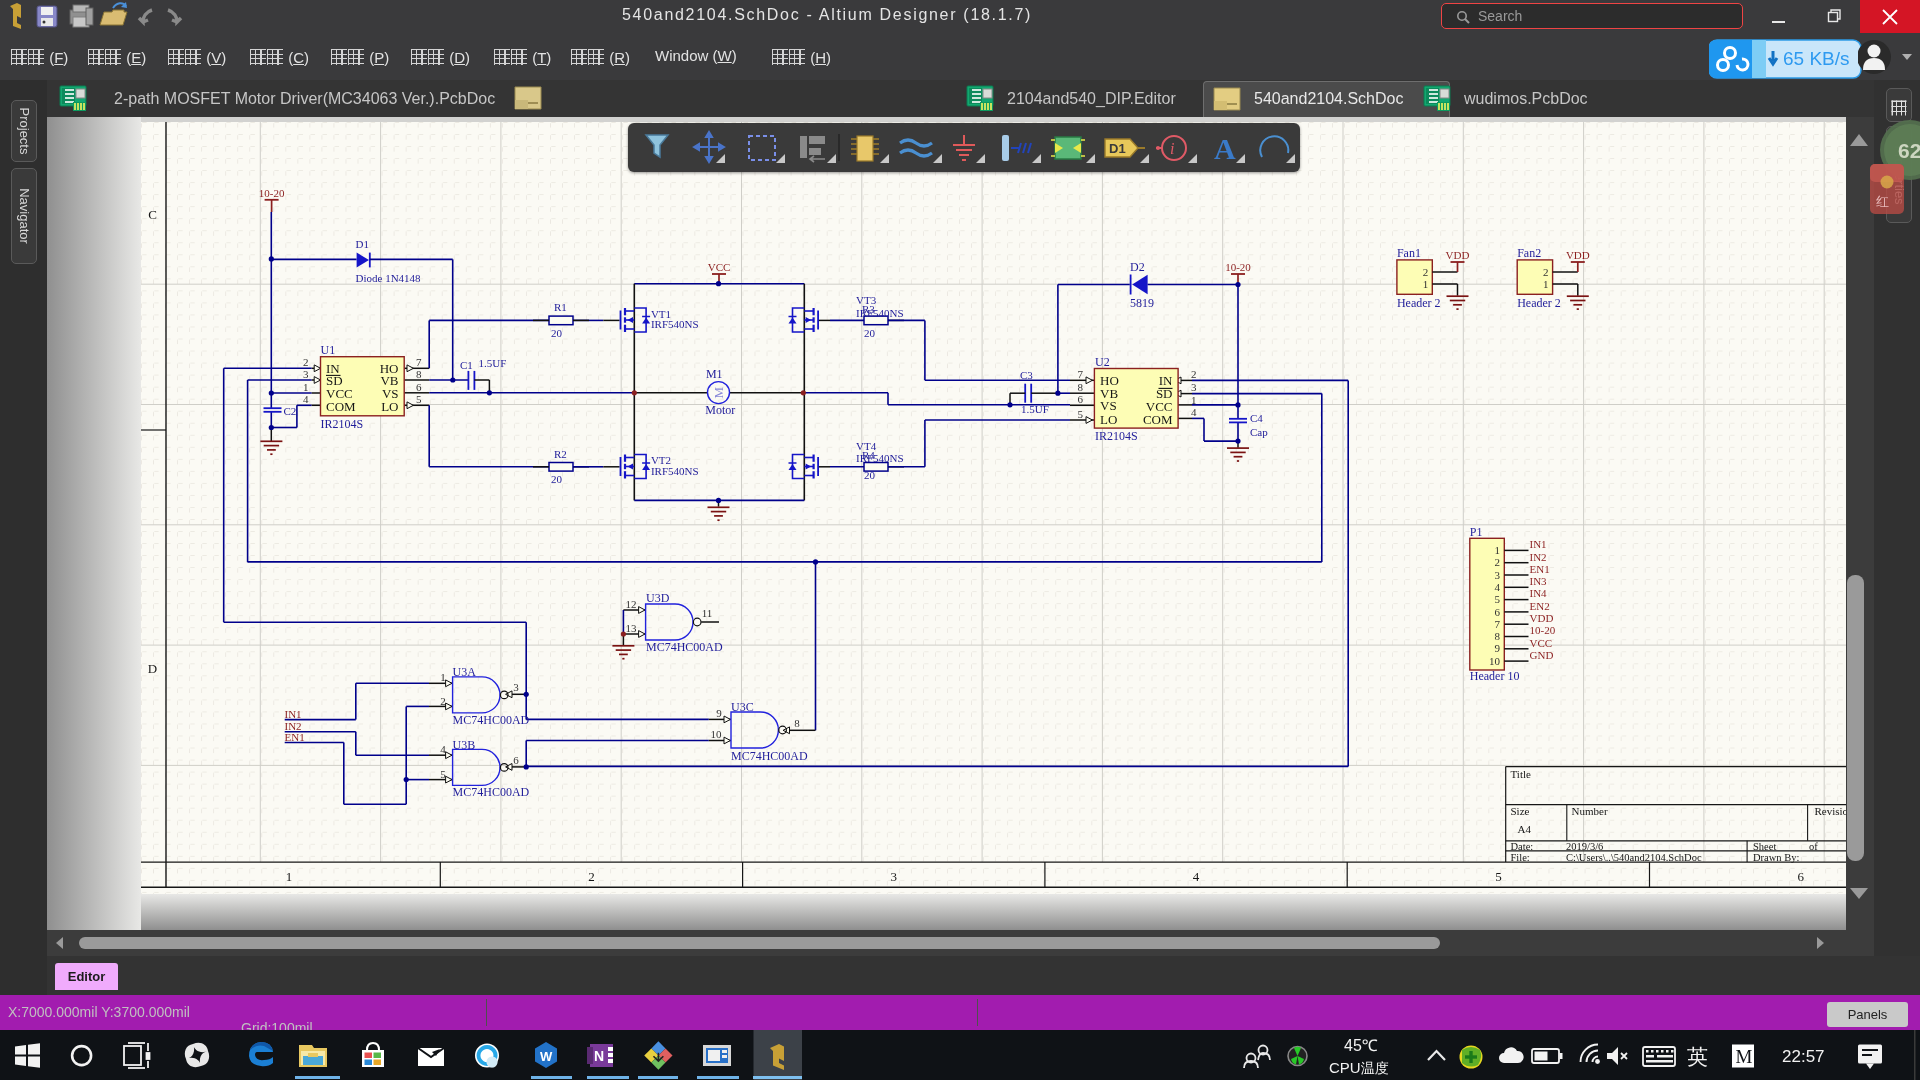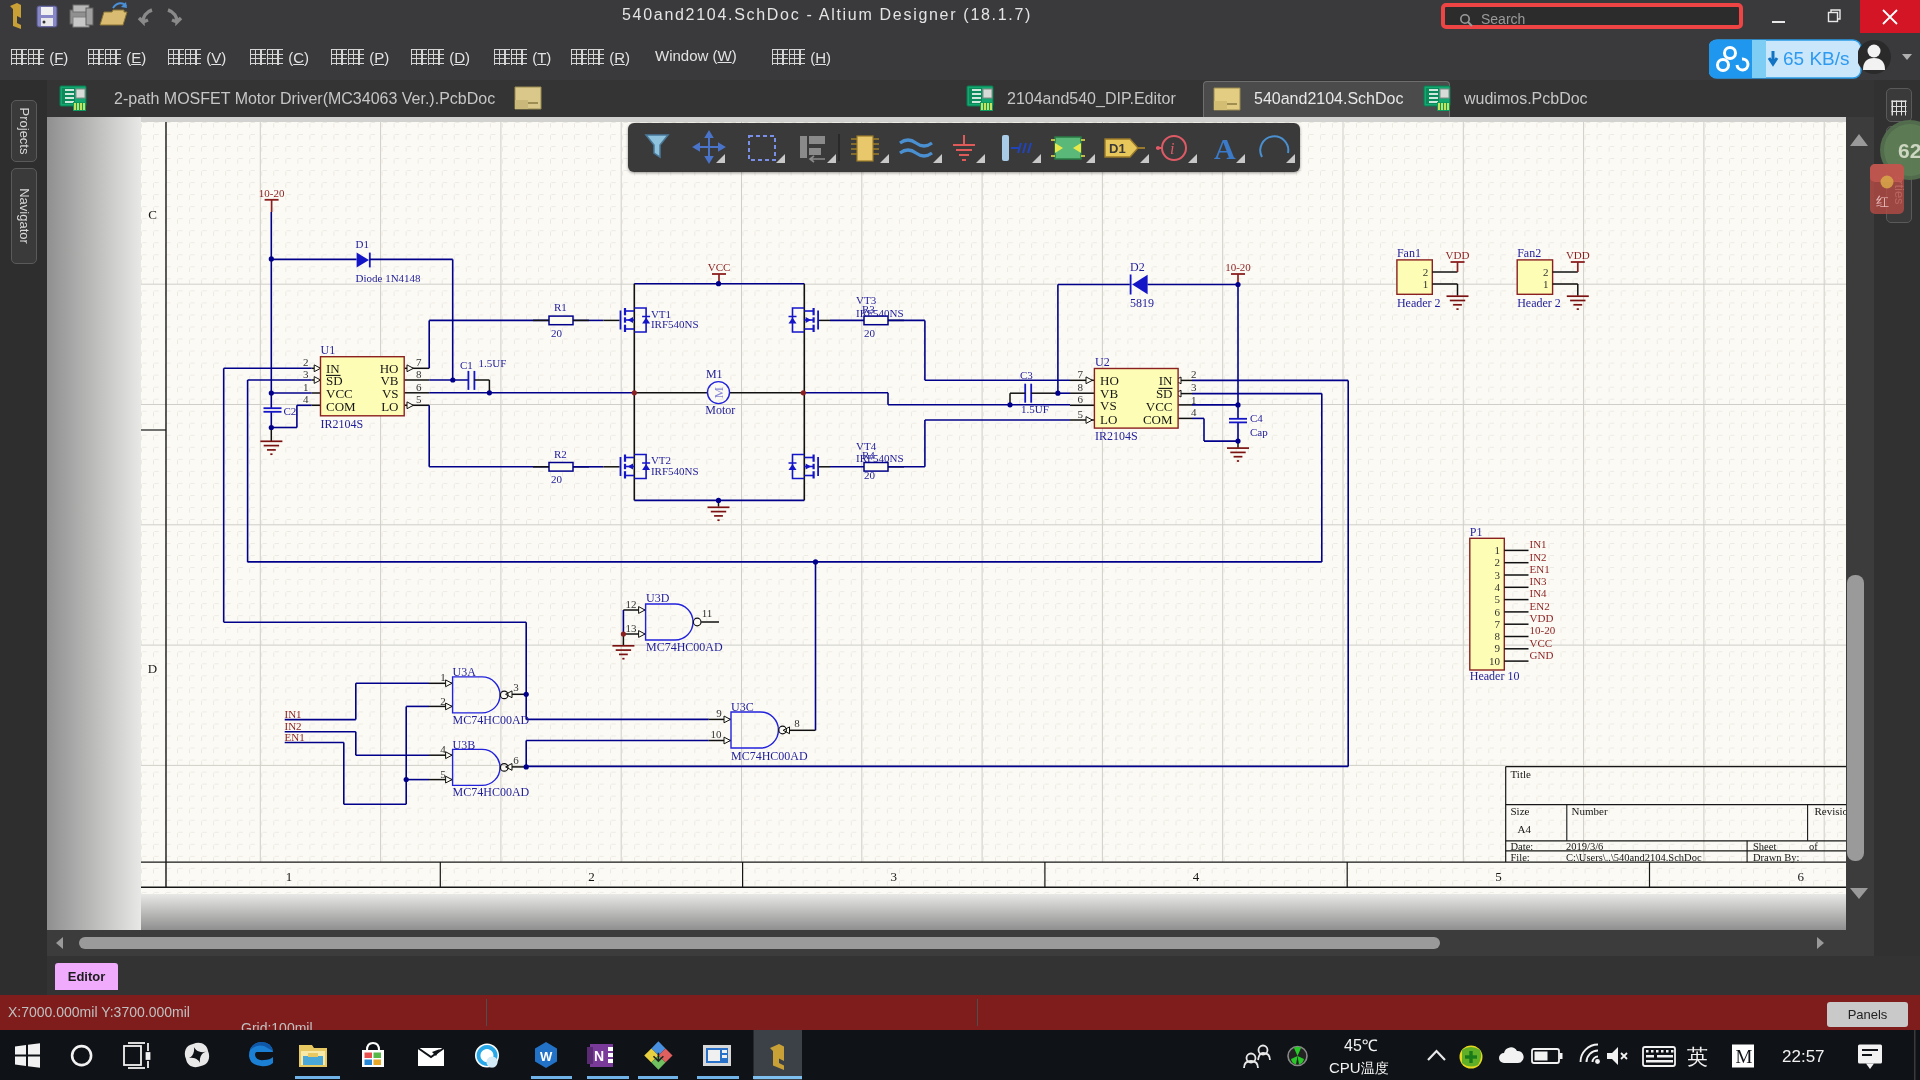--- a/index.html
+++ b/index.html
@@ -1,36 +1,36 @@
 <!DOCTYPE html>
 <html><head><meta charset="utf-8"><style>
 *{margin:0;padding:0;box-sizing:border-box}
 html,body{width:1920px;height:1080px;overflow:hidden;font-family:"Liberation Sans",sans-serif;background:#3b3b3b}
 .abs{position:absolute}
 #titlebar{position:absolute;left:0;top:0;width:1920px;height:33px;background:#3a3a3c}
 #title-text{position:absolute;left:622px;top:6px;color:#e4e4e4;font-size:16px;letter-spacing:1.7px}
-#searchbox{position:absolute;left:1441px;top:3px;width:302px;height:26px;background:#2c2c2c;border:4px solid #ef4444;border-radius:5px;color:#9a9a9a;font-size:14px;line-height:24px}
+#searchbox{position:absolute;left:1441px;top:3px;width:302px;height:26px;background:#2c2c2c;border:1px solid #ef4444;border-radius:5px;color:#9a9a9a;font-size:14px;line-height:24px}
 #closebtn{position:absolute;left:1860px;top:0;width:60px;height:33px;background:#d41525}
 .zh{display:inline-block;position:relative;background-image:repeating-linear-gradient(to bottom,currentColor 0 1.2px,transparent 1.2px 4.6px),repeating-linear-gradient(to right,currentColor 0 1.2px,transparent 1.2px 5.2px);opacity:.92}
 #menubar{position:absolute;left:0;top:33px;width:1920px;height:47px;background:#3a3a3c}
 .menuitem{position:absolute;top:14px;color:#e2e2e2;font-size:15px;white-space:nowrap}
 .menuitem .zh{width:15px;height:15px;top:2px;margin-right:1px}
 #tabbar{position:absolute;left:0;top:80px;width:1920px;height:37px;background:#343434}
 .tab{position:absolute;top:0;height:37px;color:#c6c6c6;font-size:16px;line-height:37px;white-space:nowrap}
 #activetab{position:absolute;left:1203px;top:1px;width:247px;height:36px;background:#4b4b4b;border:1px solid #6e6e6e;border-bottom:none;border-radius:4px 4px 0 0;color:#e8e8e8;font-size:16px;line-height:34px}
 #leftpanel{position:absolute;left:0;top:80px;width:47px;height:915px;background:#2e2e2e}
 .vtab{position:absolute;left:11px;width:26px;background:#3a3a3a;border:1px solid #5a5a5a;border-radius:5px;color:#d8d8d8;font-size:13px}
 .vtab span{position:absolute;left:50%;top:50%;transform:translate(-50%,-50%) rotate(90deg);white-space:nowrap}
 #rightrail{position:absolute;left:1874px;top:80px;width:46px;height:915px;background:#313131}
 #vscroll{position:absolute;left:1846px;top:117px;width:28px;height:813px;background:#3c3c3c}
 #toolbar{position:absolute;left:628px;top:123px;width:672px;height:49px;background:#3a3a3a;border-radius:6px;box-shadow:0 1px 3px rgba(0,0,0,.4)}
 #hscrollrow{position:absolute;left:47px;top:930px;width:1827px;height:26px;background:#3c3c3c}
 #editorrow{position:absolute;left:47px;top:956px;width:1873px;height:39px;background:#333333}
 #editortab{position:absolute;left:8px;top:7px;width:63px;height:27px;background:#f0abfc;border-radius:3px 3px 0 0;color:#1c1c1c;font-size:13px;font-weight:bold;text-align:center;line-height:27px}
-#statusbar{position:absolute;left:0;top:995px;width:1920px;height:35px;background:#7f1d1d;color:#c0c0c0;font-size:14px}
+#statusbar{position:absolute;left:0;top:995px;width:1920px;height:35px;background:#a21caf;color:#c0c0c0;font-size:14px}
 #panelsbtn{position:absolute;left:1827px;top:7px;width:81px;height:25px;background:#c9c9c9;border-radius:3px;color:#222;font-size:13px;text-align:center;line-height:25px}
 #taskbar{position:absolute;left:0;top:1030px;width:1920px;height:50px;background:#0f1216}
 .underline{position:absolute;top:46px;height:3px;background:#6fb3e8}
 </style></head><body>
 <div id="titlebar">
  <svg class="abs" style="left:0;top:0" width="210" height="33" viewBox="0 0 210 33">
   <path d="M10,6 L17,3 L21,5 L21,12 L17,10 L17,23 L21,25 L21,29 L13,26 L13,9 Z M17,10 L21,12 L21,18 L17,16 Z" fill="#c8a036"></path>
   <rect x="37" y="6" width="20" height="21" rx="2" fill="#8888c8" stroke="#505080"></rect>
       <rect x="41" y="7" width="12" height="8" fill="#f0f0f0"></rect>
       <rect x="41" y="18" width="12" height="8" fill="#e8e8e8"></rect>

